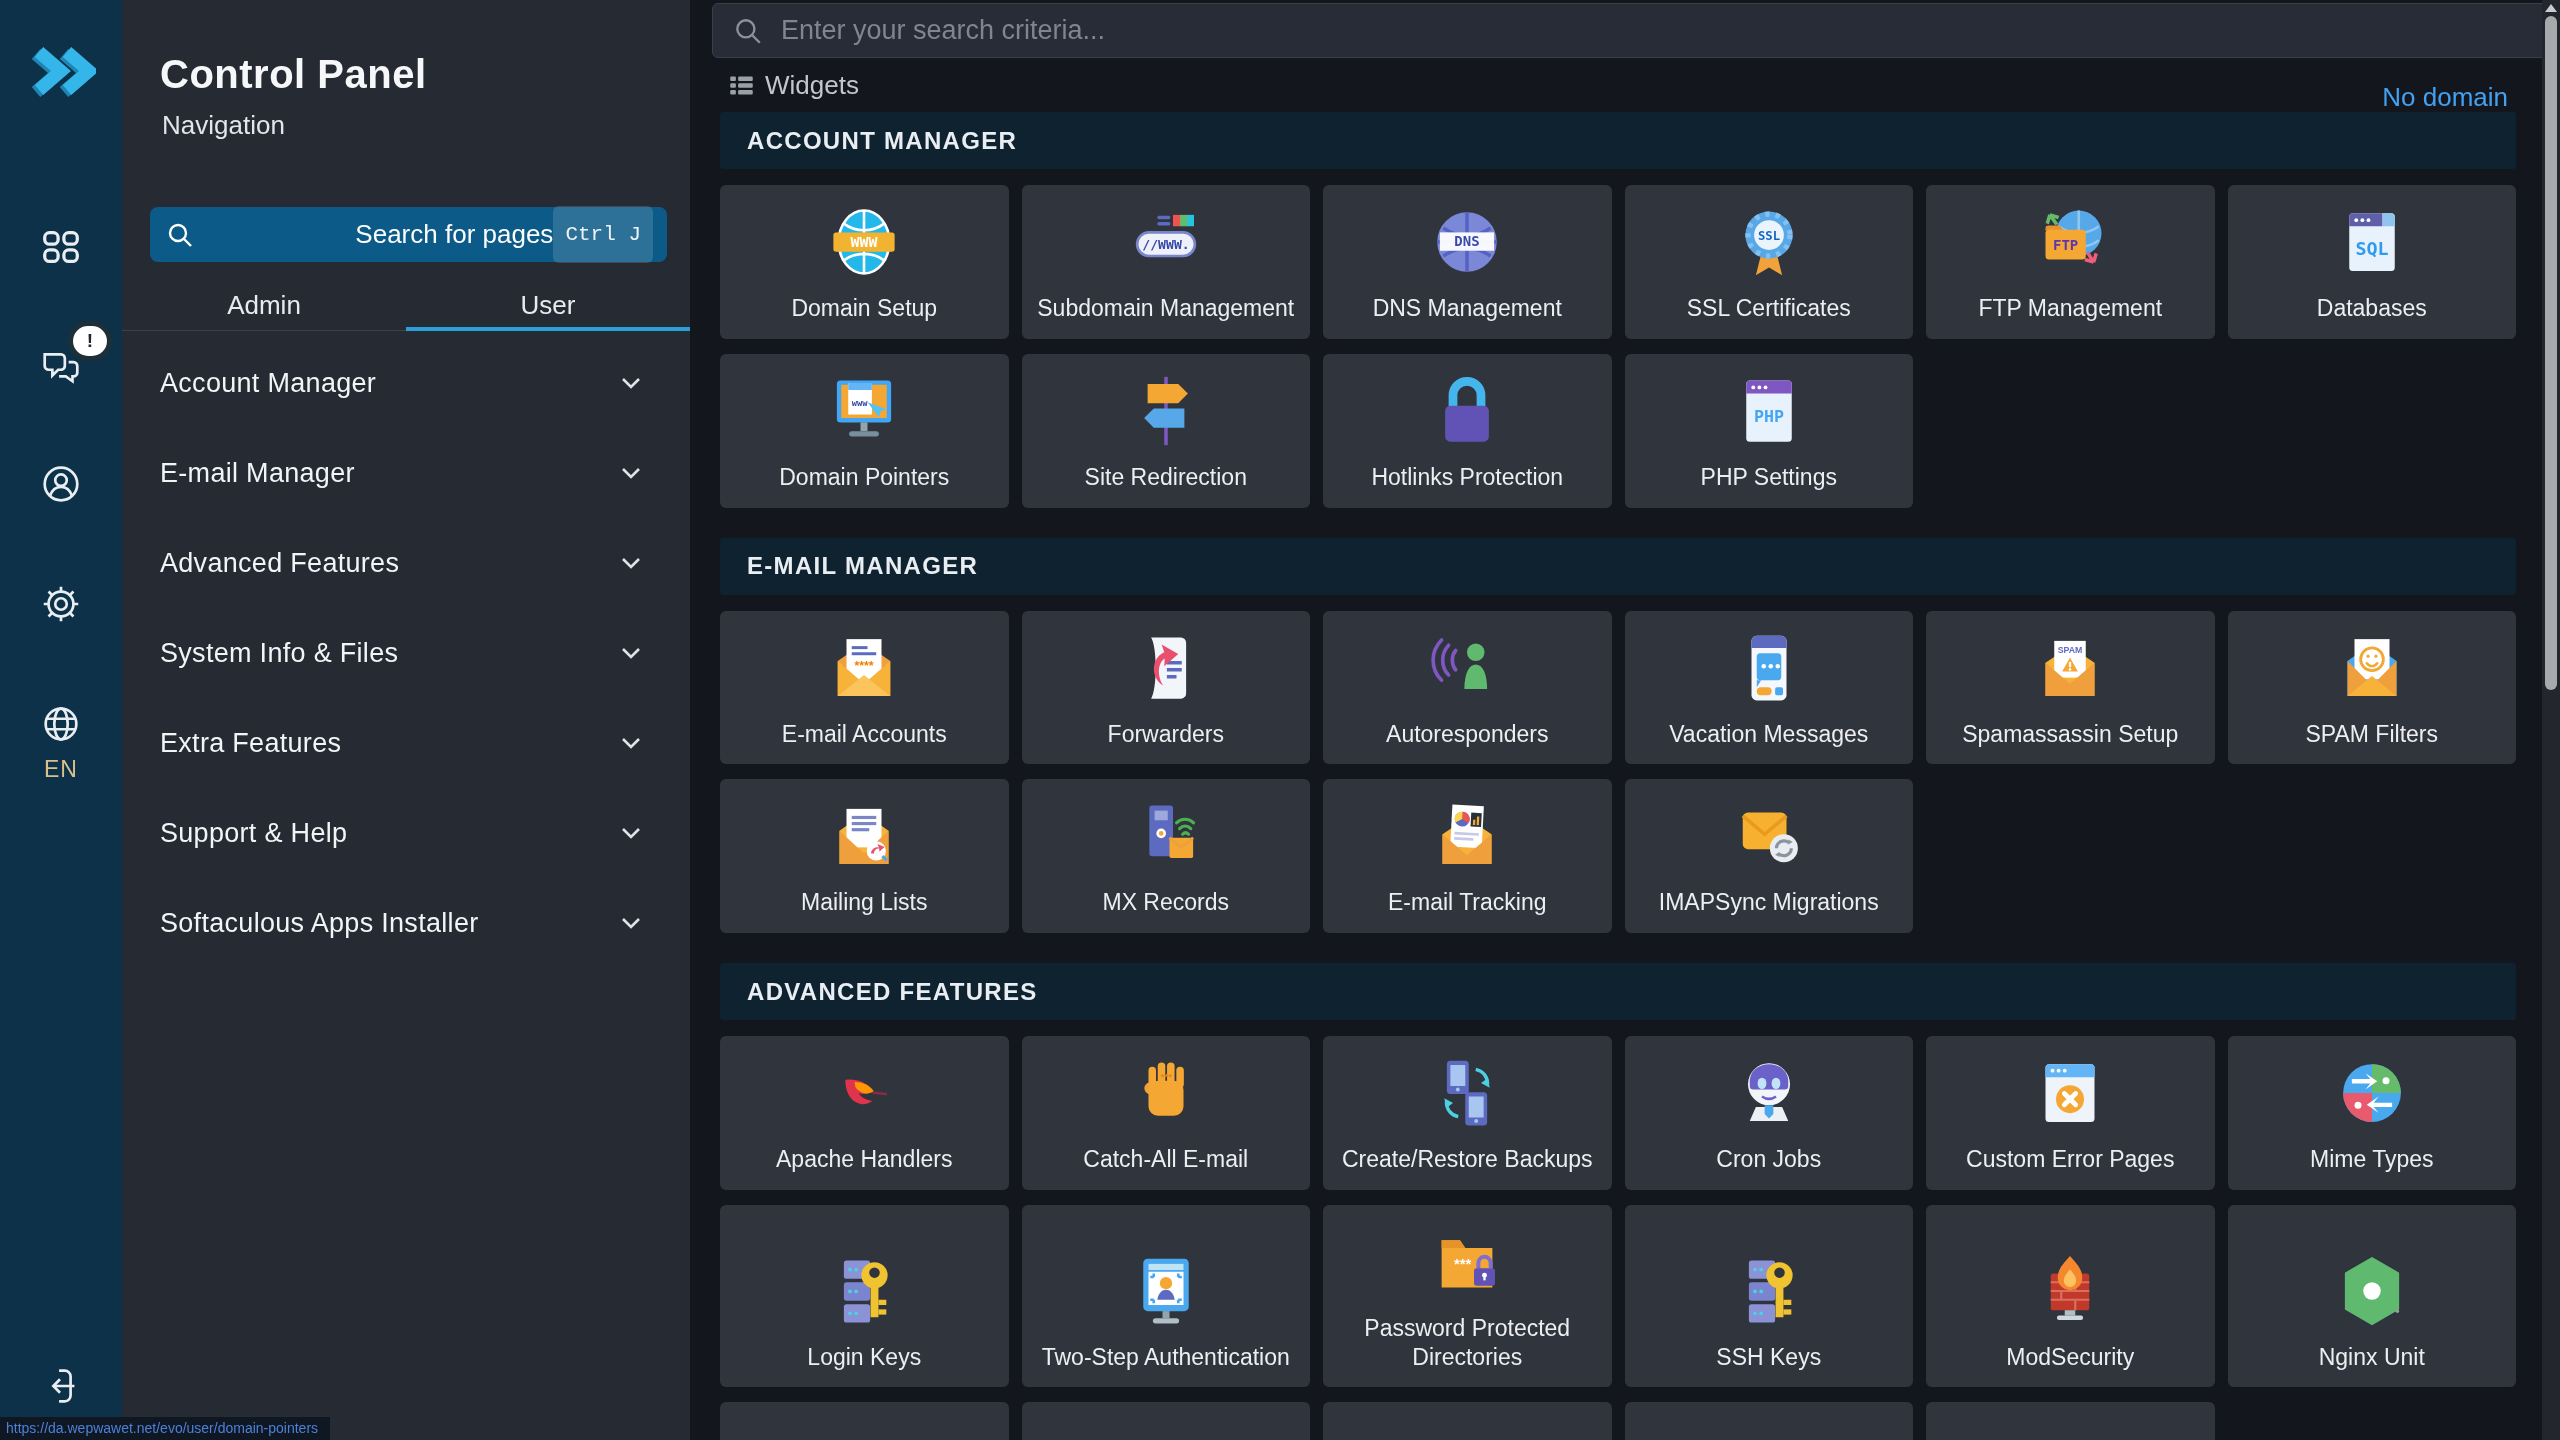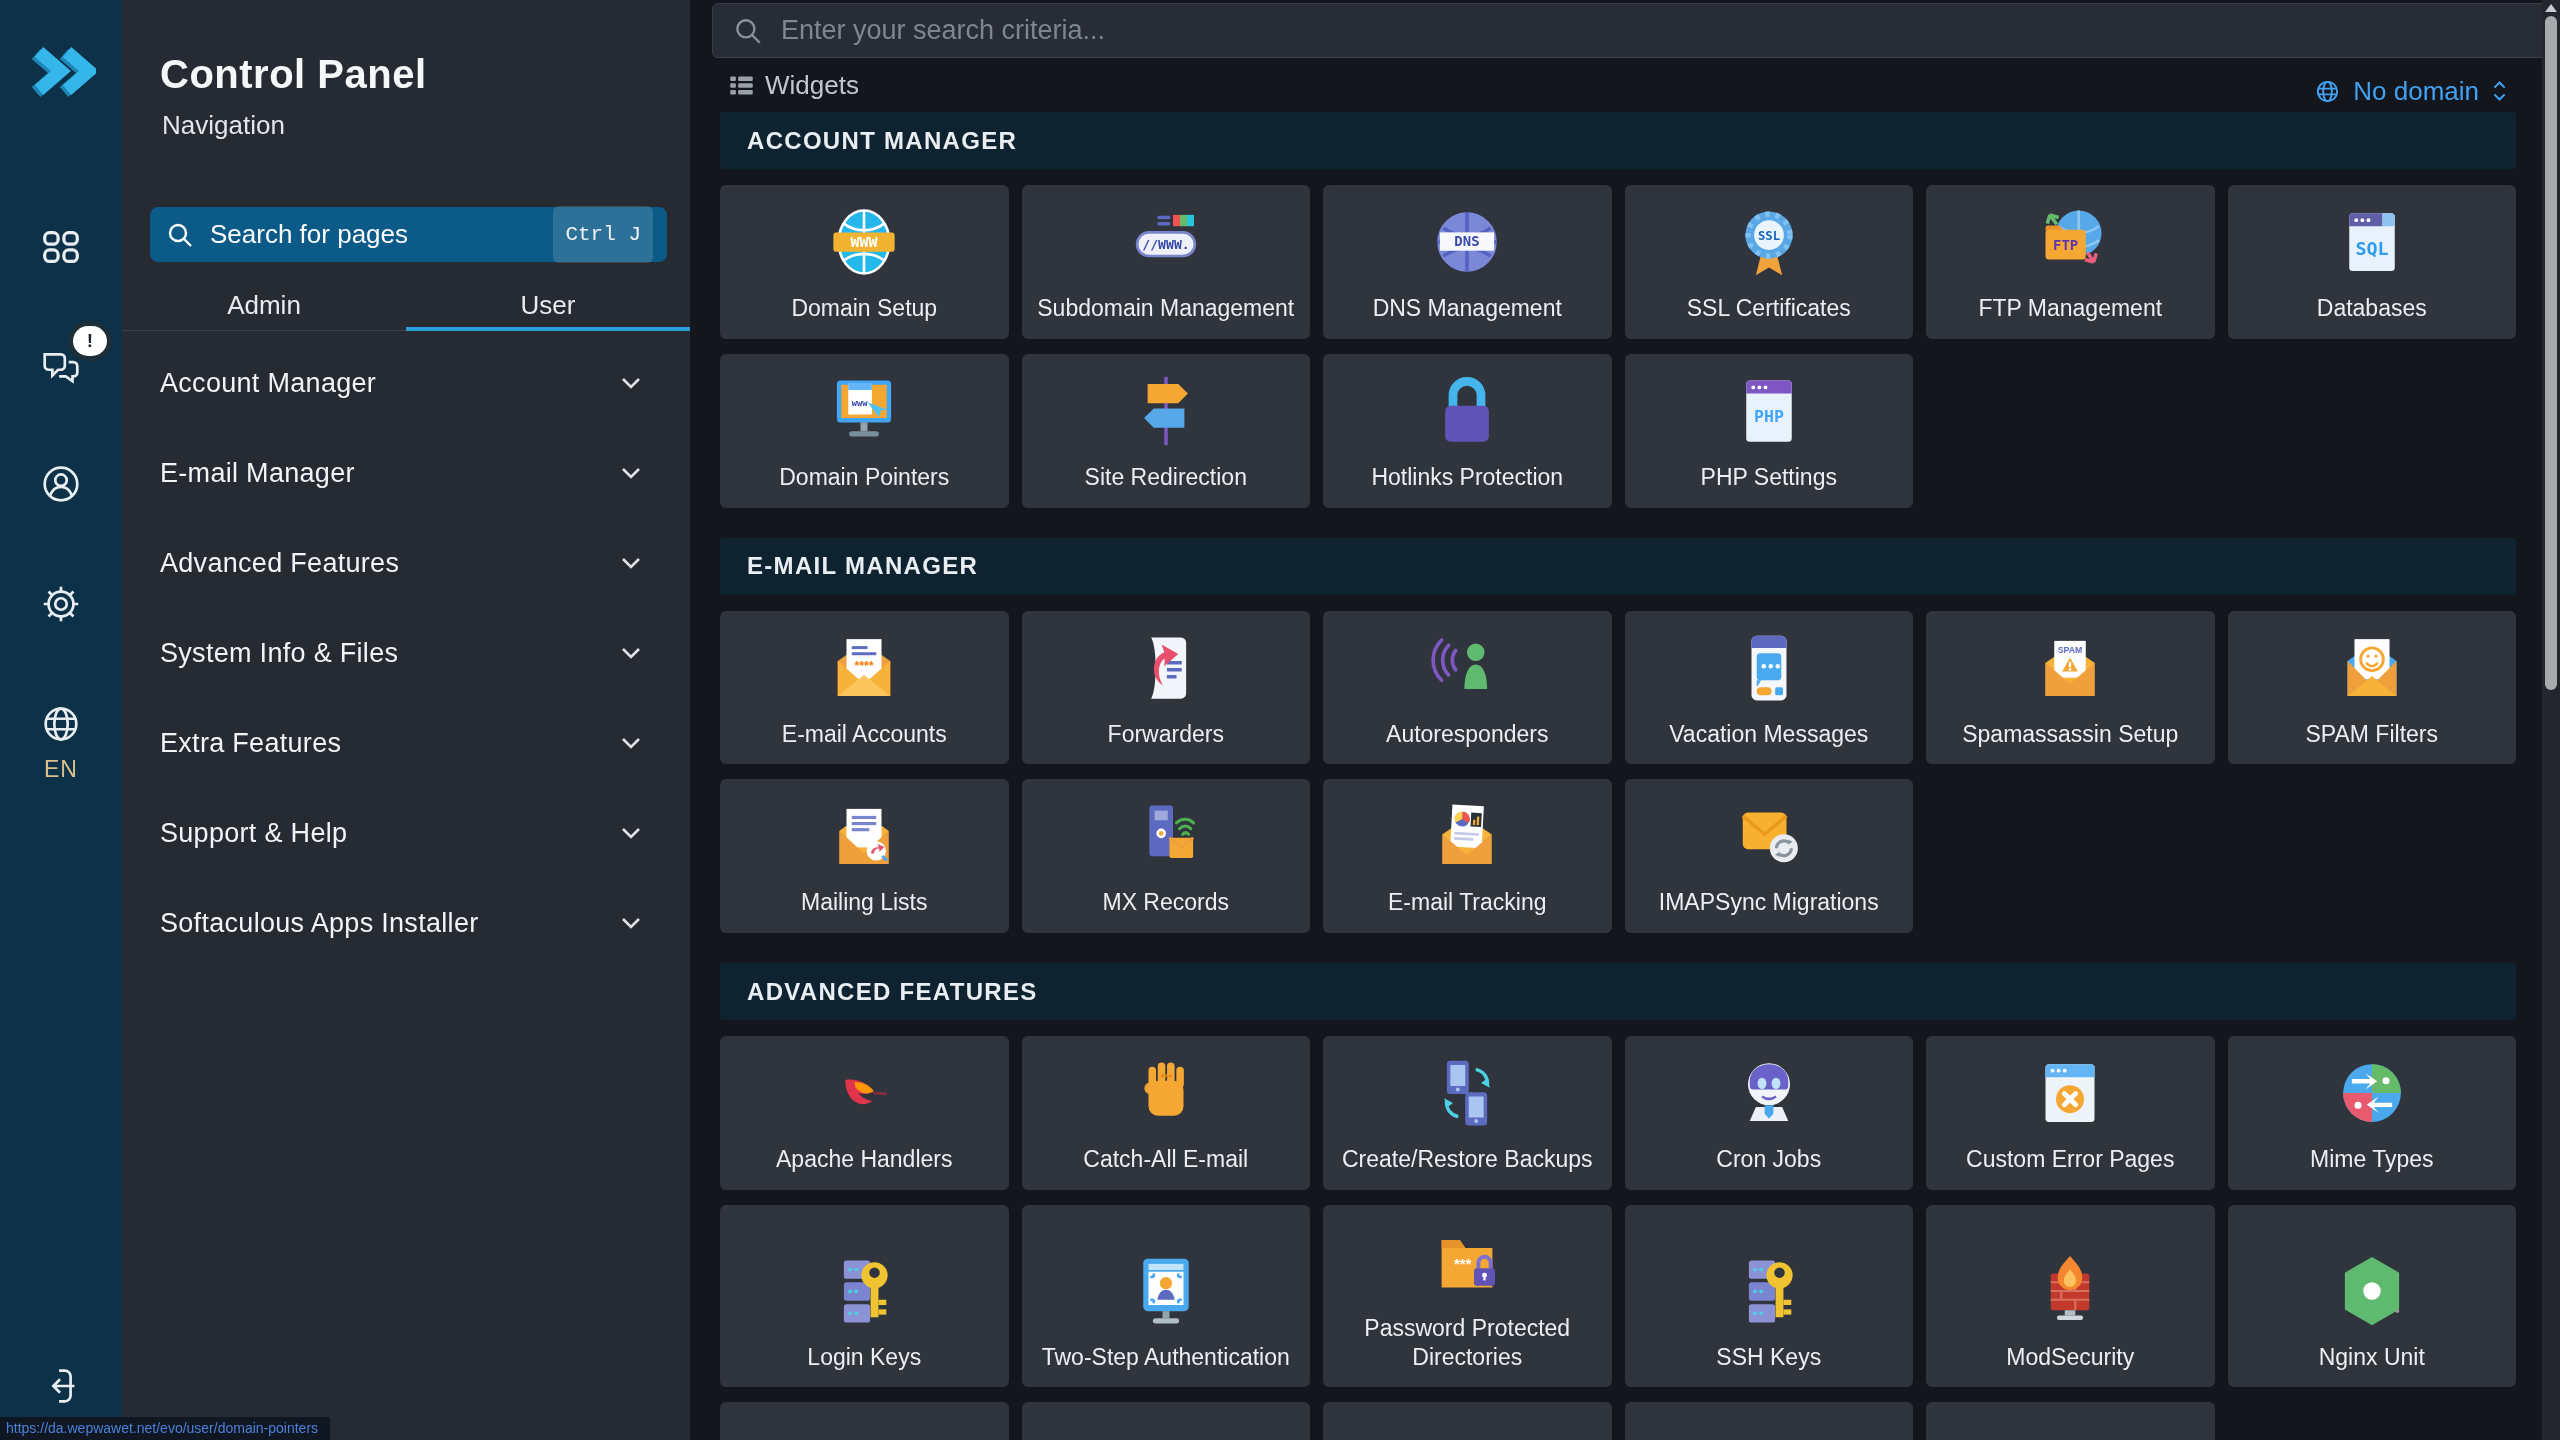--- a/index.html
+++ b/index.html
@@ -20,21 +20,21 @@
   .rail-logout { position:absolute; bottom:28px; }
 
   
   .sidebar { position:absolute; left:122px; top:0; bottom:0; width:568px; background:#262a33; z-index:4; }
   .sb-title { position:absolute; left:38px; top:52px; font-size:40px; font-weight:600; color:#f5f7f9; letter-spacing:.5px; }
   .sb-subtitle { position:absolute; left:40px; top:110px; font-size:26px; color:#e2e5e9; }
   .sb-search { position:absolute; left:28px; top:207px; width:517px; height:55px; background:#0c5a88;
                border-radius:8px; display:flex; align-items:center; padding:0 14px 0 16px; cursor:text; }
   .sb-search svg { width:28px; height:28px; flex:none; }
   .sb-search-text { flex:1; margin-left:16px; font-size:26px; color:#7dd3fc; background:transparent; border:none; outline:none;
-                    font-family:"Liberation Sans",sans-serif; }
+                    font-family:"Liberation Sans",sans-serif;text-align:right; }
   .sb-search-text::placeholder { color:#fdfdfe; opacity:1; }
   .kbd { font-family:"Liberation Mono",monospace; font-size:21px; color:#eef2f5;
          background:rgba(255,255,255,.14); border-radius:6px; padding:17px 12px; white-space:nowrap; }
   .sb-tabs { position:absolute; left:0; top:283px; width:568px; height:48px; display:flex; }
   .sb-tab { flex:1; text-align:center; font-size:26px; color:#e8ebee; line-height:44px; cursor:pointer; position:relative; }
   .sb-tabs-divider { position:absolute; left:0; top:330px; width:568px; height:1px; background:#3b4049; }
   .sb-tab-underline { position:absolute; left:284px; top:327px; width:284px; height:4px; background:#2b9fd9; z-index:2; }
   .sb-menu { position:absolute; left:0; top:338px; width:568px; }
   .sb-menu-item { height:90px; display:flex; align-items:center; padding:0 44px 0 38px; cursor:pointer; }
   .sb-menu-item span { flex:1; font-size:27px; font-weight:500; color:#f2f4f6; letter-spacing:.3px; }
@@ -49,21 +49,21 @@
                    font-family:"Liberation Sans",sans-serif; }
   .m-search-text::placeholder { color:#7f8591; opacity:1; }
   .kbd-outline { font-family:"Liberation Mono",monospace; font-size:21px; color:#ced2d8;
                  border:5px solid #f0abfc; border-radius:0; padding:4px 12px; white-space:nowrap; }
   .view-tabs { position:absolute; left:38px; top:70px; height:42px; display:flex; gap:36px; align-items:center;flex-direction:column; }
   .view-tab { display:flex; align-items:center; gap:10px; font-size:26px; cursor:pointer; }
   .view-tab svg { width:27px; height:27px; }
   .view-tab.inactive { color:#c3c7cd; }
   .view-tab.active { color:#42a1f0;font-family:Liberation Mono, monospace; }
   .domain-sel { position:absolute; right:52px; top:70px; height:42px; display:flex; align-items:center; gap:12px;
-                color:#42a1f0; font-size:26px; cursor:pointer; }
+                color:#42a1f0; font-size:26px; cursor:pointer;flex-direction:column; }
   .domain-sel svg { width:27px; height:27px; }
 
   .content { position:absolute; left:30px; top:112px; width:1796px; }
   .sec-header { height:57px; background:#0f2230; border-radius:3px; display:flex; align-items:center;
                 padding-left:27px; font-size:24px; font-weight:600; letter-spacing:1.3px; color:#e9eef3;
                 margin:30px 0 16px 0; }
   .sec-header:first-child { margin-top:0; }
   .grid { display:grid; grid-template-columns:repeat(6,1fr); gap:15px 13px; }
   .card { background:#30343d; border-radius:6px; min-height:143px; display:flex; flex-direction:column;
           align-items:center; justify-content:flex-end; padding:13px 12px 16px; cursor:pointer; }

